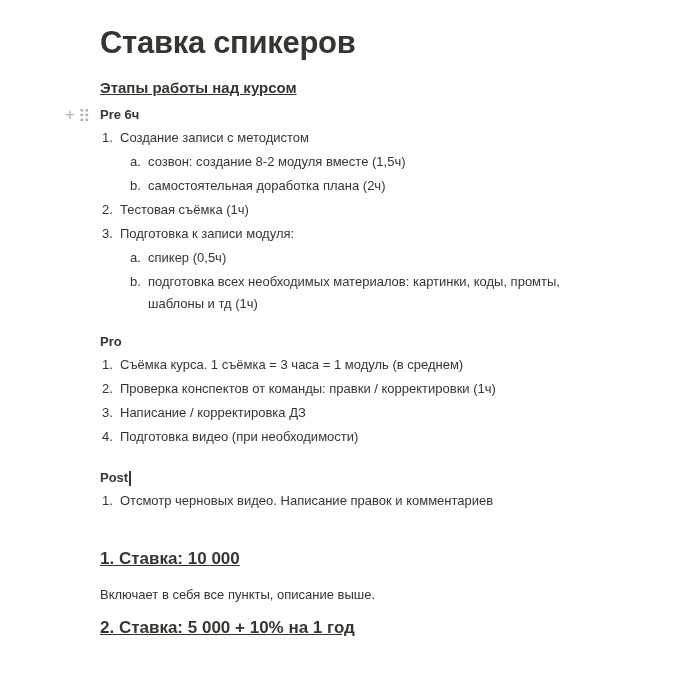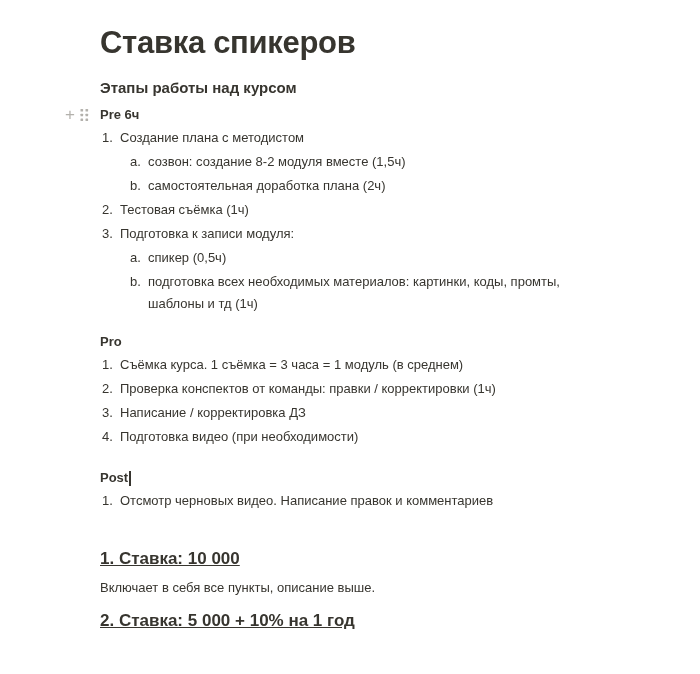--- a/index.html
+++ b/index.html
@@ -25,20 +25,21 @@
     font-weight: 700;
     line-height: 38px;
     letter-spacing: -0.3px;
     margin: 0;
   }
   .subtitle {
     font-size: 15px;
     font-weight: 700;
     line-height: 22px;
     margin: 15px 0 0 0;
+    text-decoration: underline;
   }
   .section-label {
     position: relative;
     font-size: 13px;
     font-weight: 700;
     line-height: 22px;
   }
   .section-label.first { margin-top: 5px; }
   .section-label.mt-pro { margin-top: 15px; }
   .section-label.mt-post { margin-top: 18px; }
@@ -84,21 +85,21 @@
     font-size: 17px;
     font-weight: 700;
     line-height: 24px;
     margin: 11px 0 0 0;
     text-decoration: underline;
   }
   .rate-heading.first-rate { margin-top: 34px; }
   .rate-desc {
     font-size: 13px;
     line-height: 20px;
-    margin: 7px 0 0 0;
+    margin: 14px 0 0 0;
   }
 </style>
 </head>
 <body>
 
 <div class="page">
 
   <h1 class="doc-title">Ставка спикеров</h1>
 
   <p class="subtitle">Этапы работы над курсом</p>
@@ -116,21 +117,21 @@
           <rect x="5.5" y="10.4" width="2.6" height="2.6" rx="0.6"></rect>
         </svg>
       </span>
     </span>
     <span>Pre 6ч</span>
   </div>
 
   <div class="olist">
     <div class="li">
       <span class="marker">1.</span>
-      <span class="content">Создание плана с методистом</span>
+      <span class="content">Создание записи с методистом</span>
     </div>
     <div class="li sub">
       <span class="marker">a.</span>
       <span class="content">созвон: создание 8-2 модуля вместе (1,5ч)</span>
     </div>
     <div class="li sub">
       <span class="marker">b.</span>
       <span class="content">самостоятельная доработка плана (2ч)</span>
     </div>
     <div class="li">

